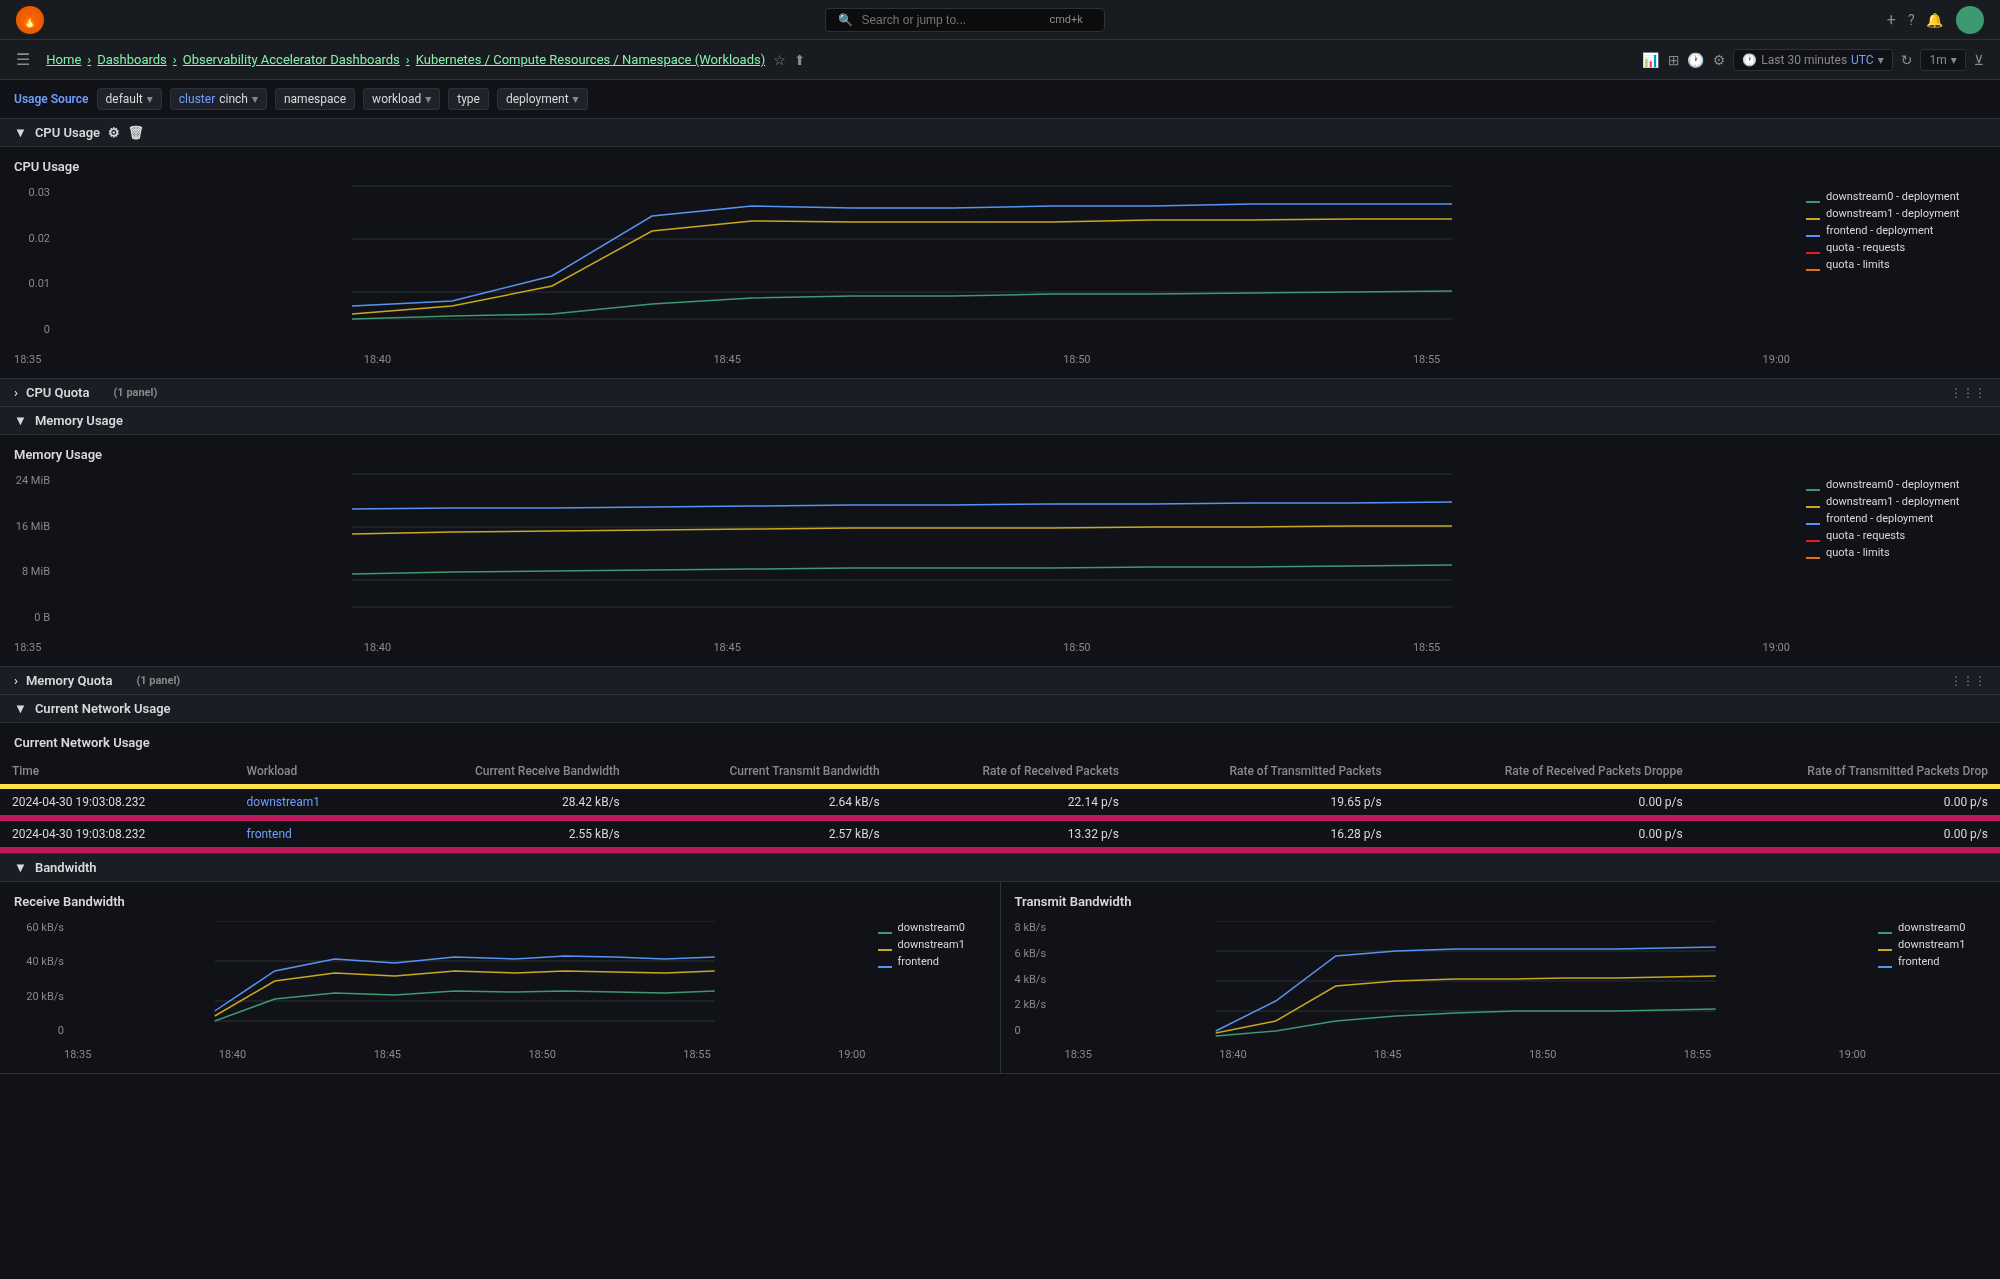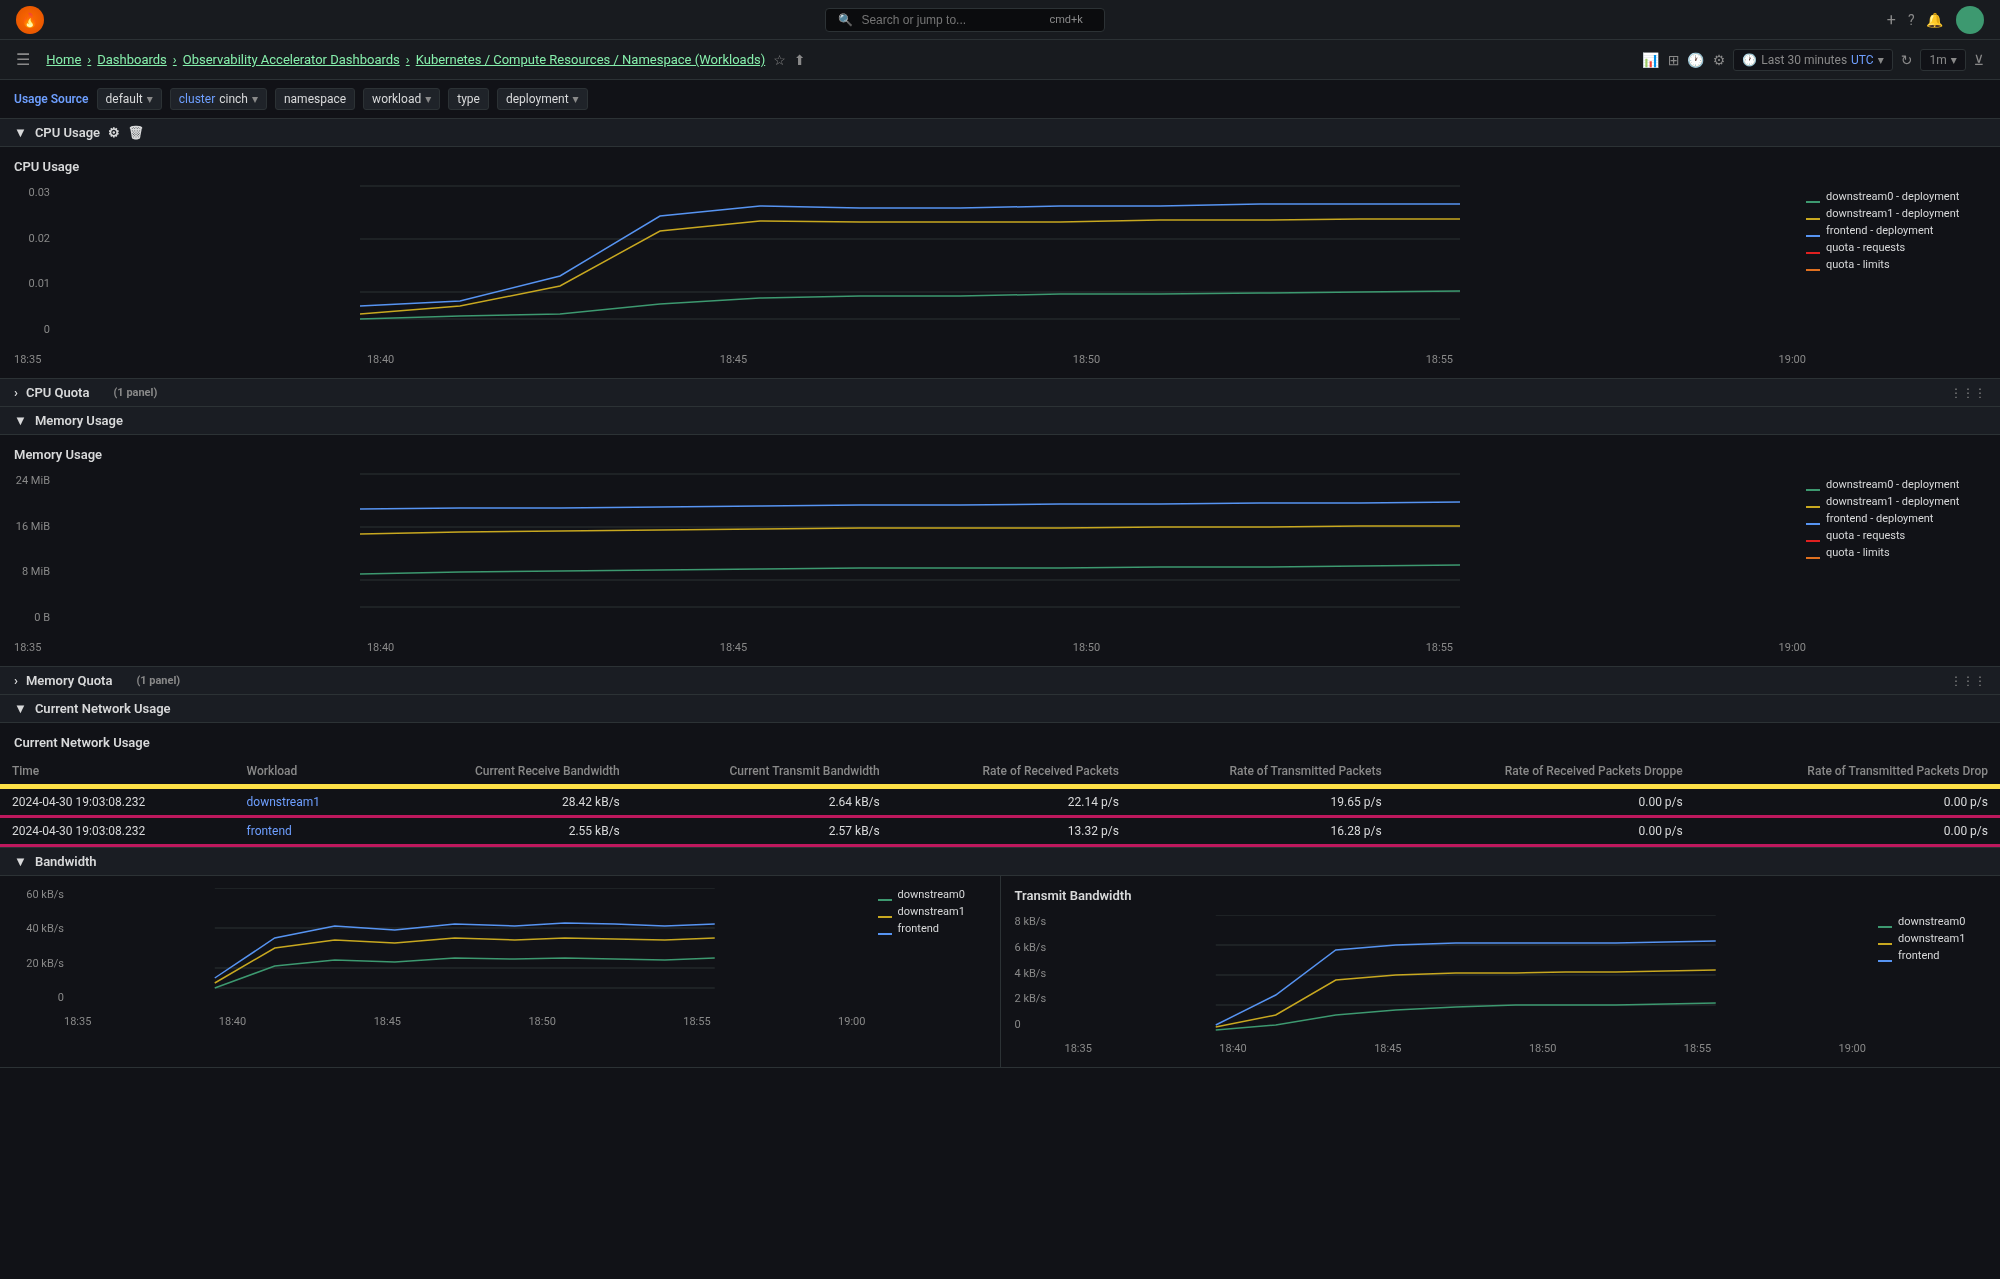--- a/index.html
+++ b/index.html
@@ -31,36 +31,36 @@
     
     
     .section-header { display: flex; align-items: center; justify-content: space-between; padding: 6px 14px; background: #1a1d23; border-bottom: 1px solid #2c3235; cursor: pointer; }
     .section-title { display: flex; align-items: center; gap: 8px; font-size: 13px; font-weight: 600; color: #d8d9da; }
     .section-subtitle { color: #898989; font-size: 11px; font-weight: bold; margin-left: 16px; }
     .section-actions { display: flex; gap: 8px; color: #898989; }
     
     
     .chart-panel { background: #111217; padding: 12px 14px; border-bottom: 1px solid #2c3235; }
     .chart-title { font-size: 13px; font-weight: 600; margin-bottom: 12px; color: #d8d9da; }
-    .chart-container { display: flex; }
+    .chart-container { display: flex; gap: 16px; }
     .chart-area { flex: 1; position: relative; }
     .chart-legend { display: flex; flex-direction: column; gap: 4px; min-width: 180px; font-size: 11px; color: #d8d9da; padding-top: 4px; }
     .legend-item { display: flex; align-items: flex-end; gap: 6px; }
     .legend-color { width: 14px; height: 2px; flex-shrink: 0; }
     
     
     .chart-svg { width: 100%; overflow: visible; }
     
     
     .table-panel { background: #111217; border-bottom: 1px solid #2c3235; }
     .table-title { font-size: 13px; font-weight: 600; padding: 12px 14px 8px; color: #d8d9da; }
     table { width: 100%; border-collapse: collapse; font-size: 12px; }
     th { padding: 6px 12px; text-align: right; color: #898989; font-weight: 500; border-bottom: 5px solid #fde047; white-space: nowrap; }
     th:first-child, th:nth-child(2) { text-align: left; }
-    td { padding: 6px 12px; text-align: right; border-bottom: 3px solid #be185d; color: #d8d9da; white-space: nowrap; }
+    td { padding: 6px 12px; text-align: right; border-bottom: 6px solid #be185d; color: #d8d9da; white-space: nowrap; }
     td:first-child { text-align: left; }
     td:nth-child(2) { text-align: left; color: #6e9fff; cursor: pointer; }
     
     
     .dual-chart { display: flex; gap: 0; border-bottom: 1px solid #2c3235; }
     .half-chart { flex: 1; padding: 12px 14px; border-right: 1px solid #2c3235; }
     .half-chart:last-child { border-right: none; }
     
     
     .icon { font-size: 14px; cursor: pointer; color: #898989; }
@@ -365,20 +365,21 @@
 <div class="section-header">
   <div class="section-title">
     <span>▼</span>
     <span>Bandwidth</span>
   </div>
 </div>
 
 <div class="dual-chart">
 
   <div class="half-chart">
+    <div class="chart-title">Receive Bandwidth</div>
     <div style="display:flex;">
       <div style="width:50px;display:flex;flex-direction:column;justify-content:space-between;font-size:11px;color:#898989;padding-bottom:24px;text-align:right;">
         <span>60 kB/s</span>
         <span>40 kB/s</span>
         <span>20 kB/s</span>
         <span>0</span>
       </div>
       <div style="flex:1;">
         <svg viewBox="0 0 500 120" height="120" style="width:100%;">
           <line x1="0" y1="0" x2="500" y2="0" stroke="#2c3235" stroke-width="1"></line>

